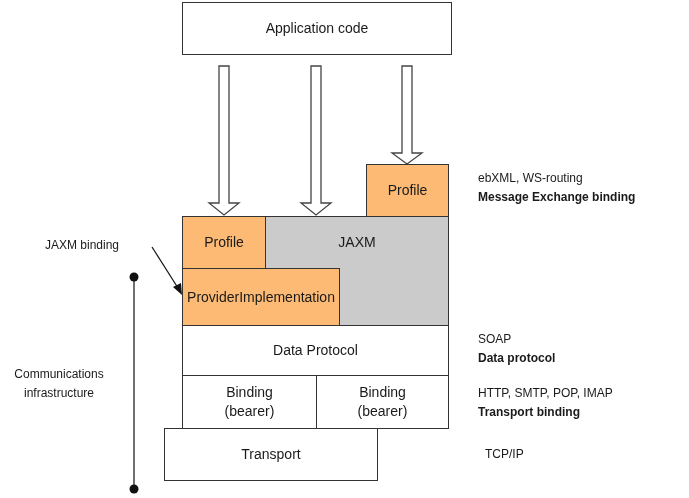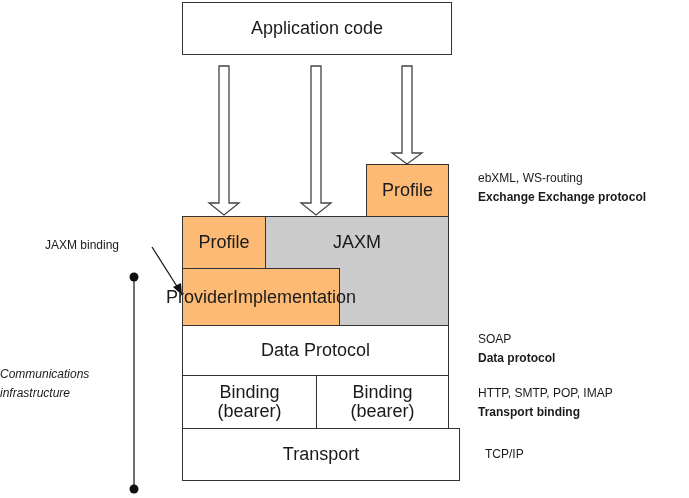--- a/index.html
+++ b/index.html
@@ -1,20 +1,20 @@
 <!DOCTYPE html>
 <html><head>
 <meta charset="utf-8">
 <style>
   html, body { margin: 0; padding: 0; background: #ffffff; }
   body { width: 689px; height: 498px; position: relative; overflow: hidden;
          font-family: "Liberation Sans", sans-serif; color: #1a1a1a; }
   .box { position: absolute; box-sizing: border-box; border: 1.5px solid #333;
          display: flex; align-items: center; justify-content: center; text-align: center;
-         font-size: 18px; line-height: 19px; }
+         font-size: 14px; line-height: 19px; }
   .white { background: #ffffff; }
   .light { background: #fdba74; }
   .dark  { background: #cbcbcb; }
   .lbl { position: absolute; font-size: 12px; line-height: 19px; white-space: nowrap; }
   .bold { font-weight: bold; }
   svg { position: absolute; left: 0; top: 0; }
 </style>
 </head>
 <body>
 
@@ -71,32 +71,32 @@
 
 <div class="box white" style="left:182px; top:375px; width:135px; height:54px; flex-direction:column;">
   <span>Binding</span>
   <span>(bearer)</span>
 </div>
 <div class="box white" style="left:316px; top:375px; width:133px; height:54px; flex-direction:column;">
   <span>Binding</span>
   <span>(bearer)</span>
 </div>
 
-<div class="box white" style="left:182px; top:428px; width:278px; height:53px;">
+<div class="box white" style="left:164px; top:428px; width:214px; height:53px;">
   <span>Transport</span>
 </div>
 
 <div class="lbl" style="left:45px; top:236px;">JAXM binding</div>
-<div class="lbl" style="left:0px; top:365px; width:118px; text-align:left;font-style:italic;">
+<div class="lbl" style="left:0px; top:365px; width:118px; text-align:center;">
   <div>Communications</div>
   <div>infrastructure</div>
 </div>
 
 <div class="lbl" style="left:478px; top:169px;">ebXML, WS-routing</div>
-<div class="lbl bold" style="left:478px; top:188px;">Exchange Exchange protocol</div>
+<div class="lbl bold" style="left:478px; top:188px;">Message Exchange binding</div>
 
 <div class="lbl" style="left:478px; top:330px;">SOAP</div>
 <div class="lbl bold" style="left:478px; top:349px;">Data protocol</div>
 
 <div class="lbl" style="left:478px; top:384px;">HTTP, SMTP, POP, IMAP</div>
 <div class="lbl bold" style="left:478px; top:403px;">Transport binding</div>
 
 <div class="lbl" style="left:478px; top:445px;margin-left:7px;">TCP/IP</div>
 
 </body></html>

